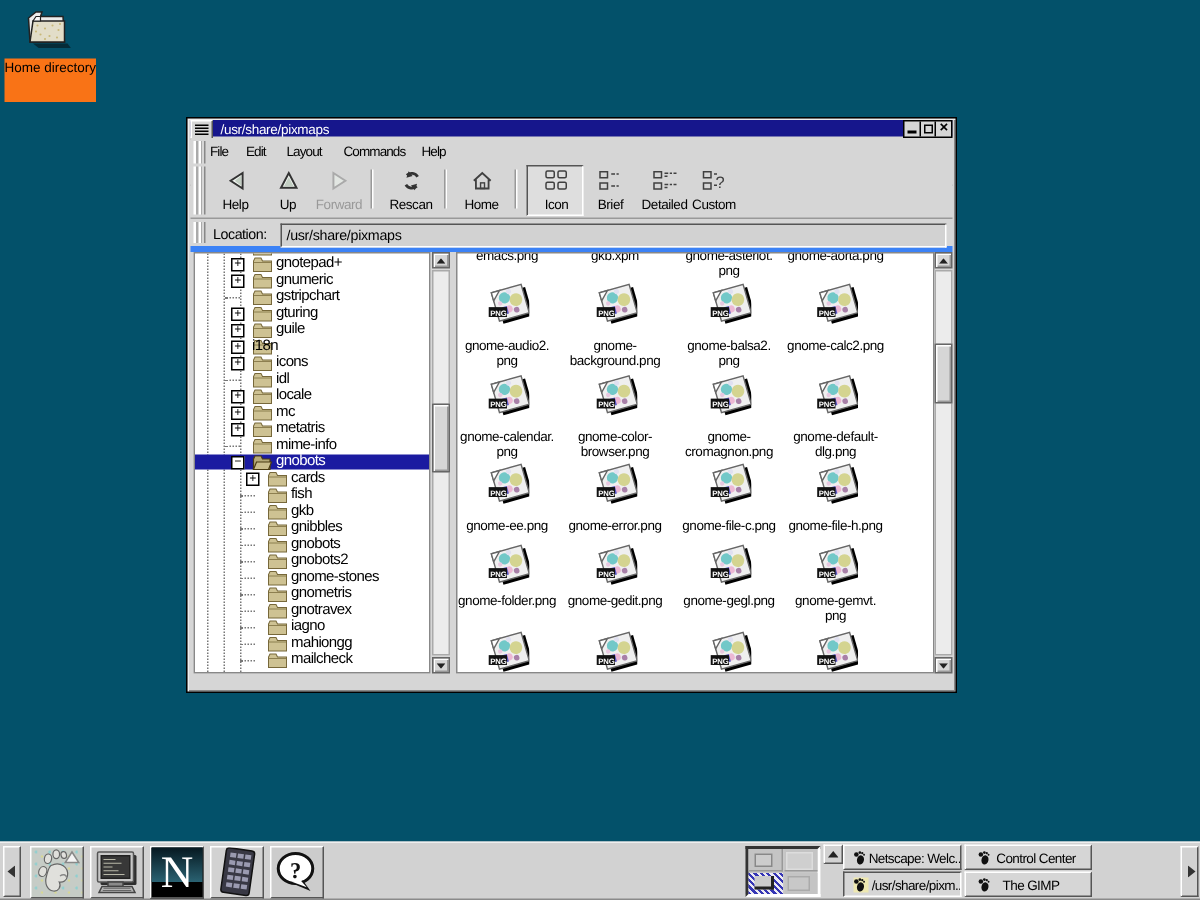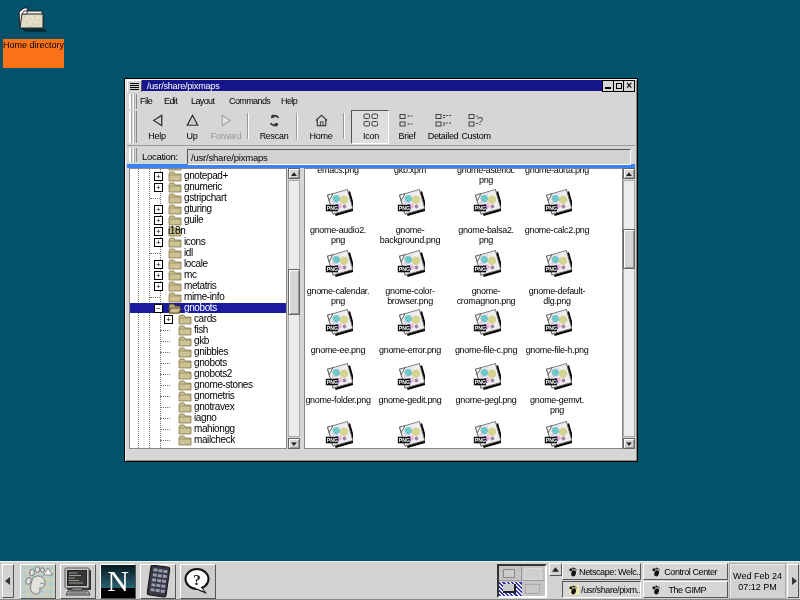--- a/index.html
+++ b/index.html
@@ -546,14 +546,13 @@
   <div class="taskbtn out" style="left:643px;top:1px;width:85px;height:17px;padding:3px 0 0 8px"><svg width="8" height="10" style="vertical-align:-2px">
         <use href="#foot"></use>
       </svg>&nbsp;&nbsp;Control Center</div>
   <div class="taskbtn in" style="left:562px;top:19px;width:79px;height:17px;padding:3px 0 0 6px"><span style="background:#eee8b0;display:inline-block;width:10px"><svg width="8" height="10" style="vertical-align:-2px">
           <use href="#foot"></use>
         </svg></span> /usr/share/pixm...</div>
   <div class="taskbtn out" style="left:643px;top:19px;width:85px;height:17px;padding:3px 0 0 8px"><svg width="8" height="10" style="vertical-align:-2px">
         <use href="#foot"></use>
       </svg>&nbsp;&nbsp;&nbsp;&nbsp;The GIMP</div>
 
-  <div class="abs" style="left:729px;top:1px;width:57px;height:36px;font-size:9px;text-align:center;padding-top:7px;line-height:11px;border:1px solid #aaa;box-shadow:inset 1px 1px 0 #eee">Wed Feb 24<br>07:12 PM</div>
 </div>
 
 </body></html>

